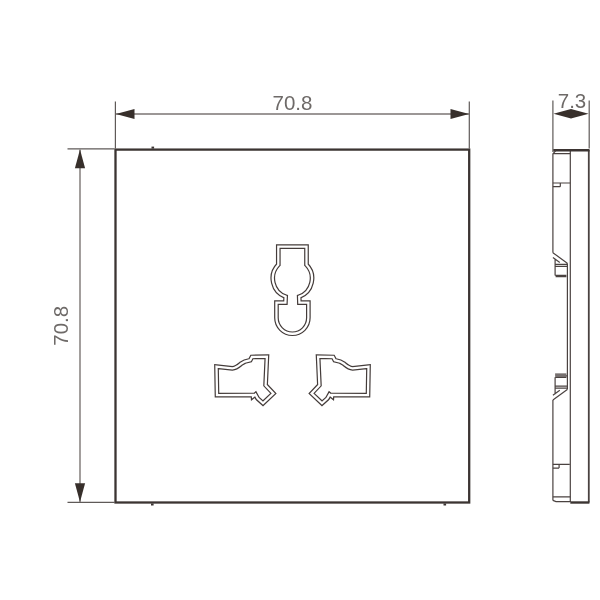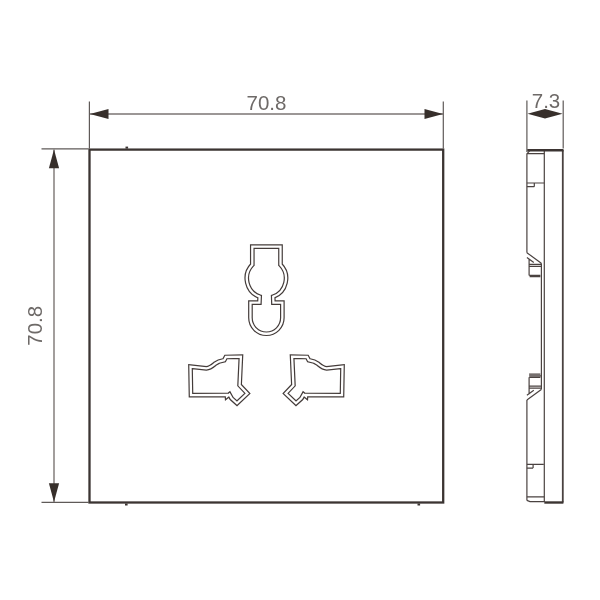--- a/index.html
+++ b/index.html
@@ -1,16 +1,16 @@
 <!DOCTYPE html>
 <html><head>
 <meta charset="utf-8">
 <style>
   html,body{margin:0;padding:0;background:#ffffff;}
-  #page{width:537px;height:600px;position:relative;font-family:"Liberation Sans",sans-serif;}
+  #page{width:537px;height:600px;position:relative;font-family:"Liberation Sans",sans-serif;margin-left:26px;}
   svg{position:absolute;top:0;left:0;}
 </style>
 </head>
 <body>
 <div id="page">
 <svg width="600" height="600" viewBox="0 0 600 600">
 
   <rect x="0" y="0" width="600" height="600" fill="#ffffff"></rect>
 
   <line x1="89.4" y1="101.5" x2="89.4" y2="148.5" stroke="#5f5a58" stroke-width="1.2"></line>

